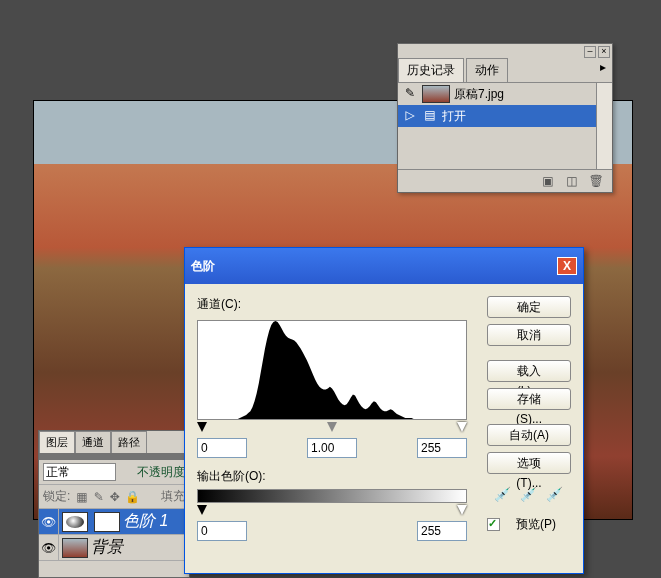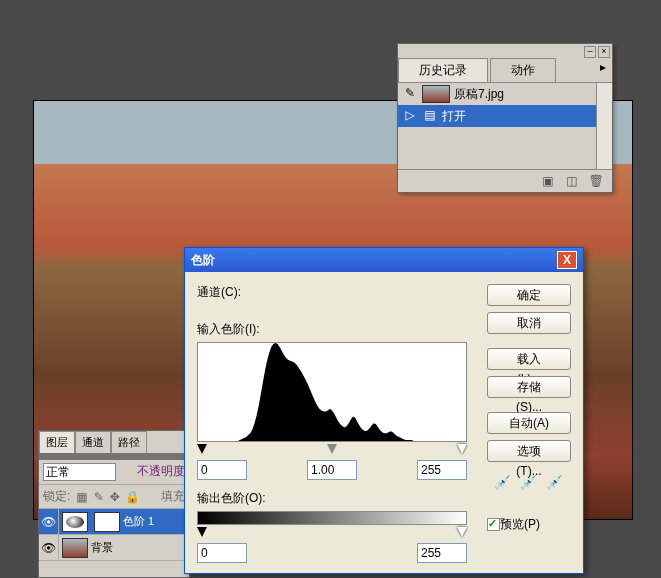--- a/index.html
+++ b/index.html
@@ -3,72 +3,72 @@
 <meta charset="utf-8">
 <style>
 *{box-sizing:border-box;margin:0;padding:0;font-family:"Microsoft YaHei",SimSun,sans-serif;font-size:12px}
 body{background:#4a4a4a;width:661px;height:578px;position:relative;overflow:hidden}
 .canvas{position:absolute;left:33px;top:100px;width:600px;height:420px;border:1px solid #000}
 .photo{width:100%;height:100%;background:linear-gradient(to bottom,#a8b8c0 0%,#a8b8c0 15%,#c47850 15%,#b85838 35%,#8c6840 40%,#6a4028 65%,#904030 85%,#5a2a18 100%)}
 .history-panel{position:absolute;left:397px;top:43px;width:216px;height:150px;background:#d4d0c8;border:1px solid #666;box-shadow:2px 2px 4px rgba(0,0,0,0.3)}
 .hp-controls{position:absolute;right:2px;top:2px;display:flex;gap:2px}
 .hp-min{width:12px;height:12px;background:#d4d0c8;border:1px solid #888;font-size:9px;text-align:center;line-height:8px}
 .hp-tabs{display:flex;background:#d4d0c8;border-bottom:1px solid #888;padding-top:14px}
-.hp-tab{padding:3px 20px;background:#d4d0c8;border:1px solid #888;border-bottom:none;margin-right:2px;cursor:pointer}
+.hp-tab{padding:3px 8px;background:#d4d0c8;border:1px solid #888;border-bottom:none;margin-right:2px;cursor:pointer}
 .hp-tab.active{background:#e8e4dc}
 .hp-menu{margin-left:auto;padding:2px 6px;cursor:pointer}
 .hp-body{background:#d4d0c8;height:86px;position:relative}
 .hp-row{display:flex;align-items:center;height:22px;padding:0 4px;gap:4px}
 .hp-row.sel{background:#316ac5;color:#fff}
 .hp-thumb{width:28px;height:18px;background:linear-gradient(#a8b8c0,#904030);border:1px solid #333}
 .hp-icon{width:16px;height:16px;display:inline-block;text-align:center}
 .hp-scroll{position:absolute;right:0;top:0;width:16px;height:100%;background:#e8e4dc;border-left:1px solid #888}
 .hp-foot{display:flex;justify-content:flex-end;gap:8px;padding:4px 8px;background:#d4d0c8;border-top:1px solid #888}
 .hp-foot span{width:16px;height:14px;cursor:pointer;text-align:center;color:#555}
 .layers-panel{position:absolute;left:38px;top:430px;width:152px;height:148px;background:#d4d0c8;border:1px solid #666}
 .lp-tabs{display:flex;border-bottom:7px solid #737373}
 .lp-tab{padding:3px 6px;border:1px solid #888;border-bottom:none;background:#d4d0c8;cursor:pointer;font-size:11px}
 .lp-tab.active{background:#e8e4dc}
-.lp-controls{display:flex;padding:3px 4px;gap:21px;border-bottom:1px solid #aaa}
+.lp-controls{display:flex;align-items:center;padding:3px 4px;gap:21px;border-bottom:1px solid #aaa}
 .lp-select{flex:1;height:18px;background:#fff;border:1px solid #888;padding:0 2px}
 .lp-lock{display:flex;align-items:center;padding:3px 4px;gap:6px;border-bottom:1px solid #aaa;font-size:11px;color:#666}
 .lp-layers{background:#d4d0c8}
 .lp-layer{display:flex;align-items:center;height:26px;border-bottom:1px solid #aaa}
 .lp-layer.sel{background:#316ac5;color:#fff}
 .lp-eye{width:20px;text-align:center;border-right:1px solid #aaa;height:100%;line-height:26px}
 .lp-lthumb{width:26px;height:20px;margin:0 3px;border:1px solid #333}
 .lp-lthumb.adj{background:#fff;position:relative}
 .lp-lthumb.adj::before{content:"";position:absolute;inset:3px;background:radial-gradient(circle at 40% 40%,#fff,#000);border-radius:50%}
 .lp-lthumb.mask{background:#fff}
 .lp-lthumb.img{background:linear-gradient(#a8b8c0,#904030)}
-.lp-lname{font-size:11px;}
+.lp-lname{font-size:16px;font-style:italic}
 .levels-dialog{position:absolute;left:184px;top:247px;width:400px;height:327px;background:#ece9d8;border:1px solid #0054e3;box-shadow:3px 3px 6px rgba(0,0,0,0.4)}
-.ld-title{height:24px;background:linear-gradient(#3b78ed,#2a5bd0);color:#fff;display:flex;align-items:center;padding:0 6px;font-weight:bold}
+.ld-title{height:36px;background:linear-gradient(#3b78ed,#2a5bd0);color:#fff;display:flex;align-items:center;padding:0 6px;font-weight:bold}
 .ld-close{margin-left:auto;width:20px;height:18px;background:#e05030;border:1px solid #fff;color:#fff;text-align:center;line-height:16px;cursor:pointer;font-weight:bold}
 .ld-body{padding:12px;display:flex;gap:12px}
 .ld-left{flex:1}
 .ld-right{width:84px;display:flex;flex-direction:column;gap:6px}
-.ld-row{display:flex;align-items:center;gap:6px;margin-bottom:20px}
+.ld-row{display:flex;align-items:center;gap:6px;margin-bottom:7px}
 .ld-select{width:120px;height:20px;background:#fff;border:1px solid #7f9db9;padding:0 2px;display:flex;align-items:center;justify-content:space-between}
 .ld-select::after{content:"▾";color:#000}
 .ld-label{margin-bottom:4px;display:block}
 .ld-histogram{width:270px;height:100px;background:#fff;border:1px solid #888;position:relative;margin-bottom:2px}
 .ld-hist-svg{width:100%;height:100%}
 .ld-sliders{width:270px;height:12px;position:relative;margin-bottom:4px}
 .ld-tri{position:absolute;width:0;height:0;border-left:5px solid transparent;border-right:5px solid transparent;top:0;cursor:pointer}
 .ld-tri.black{border-top:10px solid #000;left:0}
 .ld-tri.gray{border-top:10px solid #888;left:130px}
 .ld-tri.white{border-top:10px solid #fff;right:0;filter:drop-shadow(0 0 1px #000)}
 .ld-inputs{display:flex;justify-content:space-between;width:270px;margin-bottom:10px}
 .ld-num{width:50px;height:20px;background:#fff;border:1px solid #7f9db9;padding:0 3px}
 .ld-gradient{width:270px;height:14px;background:linear-gradient(to right,#000,#fff);border:1px solid #888;margin-bottom:2px}
 .ld-btn{height:22px;background:linear-gradient(#fff,#ece9d8);border:1px solid #888;border-radius:3px;cursor:pointer;text-align:center;line-height:20px;padding:0 18px}
 .ld-eyedrop{display:flex;gap:6px;margin-top:6px;justify-content:center}
 .ld-eyedrop span{width:20px;height:20px;cursor:pointer;text-align:center;font-size:14px}
-.ld-preview{display:flex;align-items:center;gap:0;margin-top:16px}
+.ld-preview{display:flex;align-items:center;gap:16px;margin-top:4px}
 .ld-check{width:13px;height:13px;background:#fff;border:1px solid #888;position:relative}
 .ld-check::after{content:"✓";position:absolute;color:#1a8f1a;font-size:11px;left:0;top:-2px;font-weight:bold}
 </style>
 </head>
 <body>
 
 <div class="canvas">
   <div class="photo"></div>
 </div>
 
@@ -103,21 +103,21 @@
 </div>
 
 <div class="layers-panel">
   <div class="lp-tabs">
     <div class="lp-tab active">图层</div>
     <div class="lp-tab">通道</div>
     <div class="lp-tab">路径</div>
   </div>
   <div class="lp-controls">
     <div class="lp-select">正常</div>
-    <span style="color:#701a75">不透明度</span>
+    <span style="color:#14532d">不透明度</span>
   </div>
   <div class="lp-lock">
     <span>锁定:</span>
     <span>▦</span>
     <span>✎</span>
     <span>✥</span>
     <span>🔒</span>
     <span style="margin-left:auto">填充</span>
   </div>
   <div class="lp-layers">
@@ -138,21 +138,20 @@
 <div class="levels-dialog">
   <div class="ld-title">
     <span>色阶</span>
     <div class="ld-close">X</div>
   </div>
   <div class="ld-body">
     <div class="ld-left">
       <div class="ld-row">
         <span>通道(C):</span>
       </div>
-      <span class="ld-label">输入色阶(I):</span>
       <div class="ld-histogram">
         <svg class="ld-hist-svg" viewBox="0 0 270 100" preserveAspectRatio="none">
           <path id="hist-path" fill="#000" d="M0,100 L0,100 L2.109375,100 L4.21875,100 L6.328125,100 L8.4375,100 L10.546875,100 L12.65625,100 L14.765625,100 L16.875,100 L18.984375,100 L21.09375,100 L23.203125,100 L25.3125,100 L27.421875,100 L29.53125,100 L31.640625,100 L33.75,100 L35.859375,100 L37.96875,100 L40.078125,100 L42.1875,99 L44.296875,98 L46.40625,97 L48.515625,96 L50.625,94 L52.734375,92 L54.84375,88 L56.953125,82 L59.0625,74 L61.171875,64 L63.28125,52 L65.390625,40 L67.5,28 L69.609375,18 L71.71875,10 L73.828125,4 L75.9375,1 L78.046875,0 L80.15625,1 L82.265625,4 L84.375,8 L86.484375,12 L88.59375,15 L90.703125,17 L92.8125,18 L94.921875,19 L97.03125,20 L99.140625,22 L101.25,25 L103.359375,28 L105.46875,32 L107.578125,36 L109.6875,40 L111.796875,44.99999999999999 L113.90625,50 L116.015625,55 L118.125,60 L120.234375,64 L122.34375,67 L124.453125,69 L126.5625,70 L128.671875,70 L130.78125,69 L132.890625,67 L135,69 L137.109375,72 L139.21875,76 L141.328125,80 L143.4375,83 L145.546875,85 L147.65625,86 L149.765625,85 L151.875,82 L153.984375,78 L156.09375,75 L158.203125,76 L160.3125,80 L162.421875,84 L164.53125,87 L166.640625,89 L168.75,90 L170.859375,89 L172.96875,87 L175.078125,84 L177.1875,82 L179.296875,83 L181.40625,86 L183.515625,89 L185.625,91 L187.734375,92 L189.84375,92 L191.953125,91 L194.0625,90 L196.171875,91 L198.28125,93 L200.390625,95 L202.5,96 L204.609375,97 L206.71875,98 L208.828125,99 L210.9375,99 L213.046875,99 L215.15625,99 L217.265625,100 L219.375,100 L221.484375,100 L223.59375,100 L225.703125,100 L227.8125,100 L229.921875,100 L232.03125,100 L234.140625,100 L236.25,100 L238.359375,100 L240.46875,100 L242.578125,100 L244.6875,100 L246.796875,100 L248.90625,100 L251.015625,100 L253.125,100 L255.234375,100 L257.34375,100 L259.453125,100 L261.5625,100 L263.671875,100 L265.78125,100 L267.890625,100 L270,100 L270,100 Z"></path>
         </svg>
       </div>
       <div class="ld-sliders">
         <div class="ld-tri black"></div>
         <div class="ld-tri gray"></div>
         <div class="ld-tri white"></div>
       </div>

